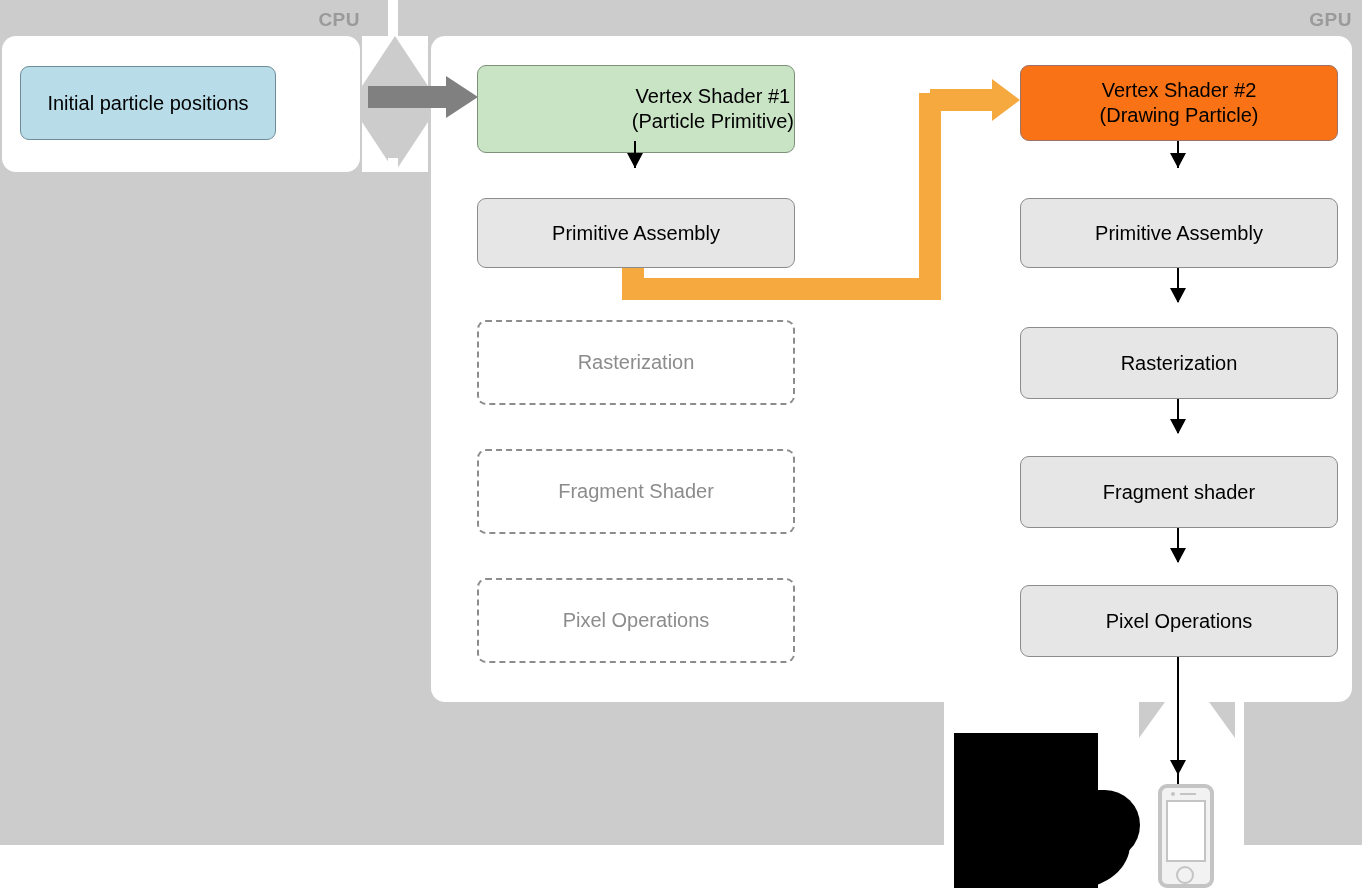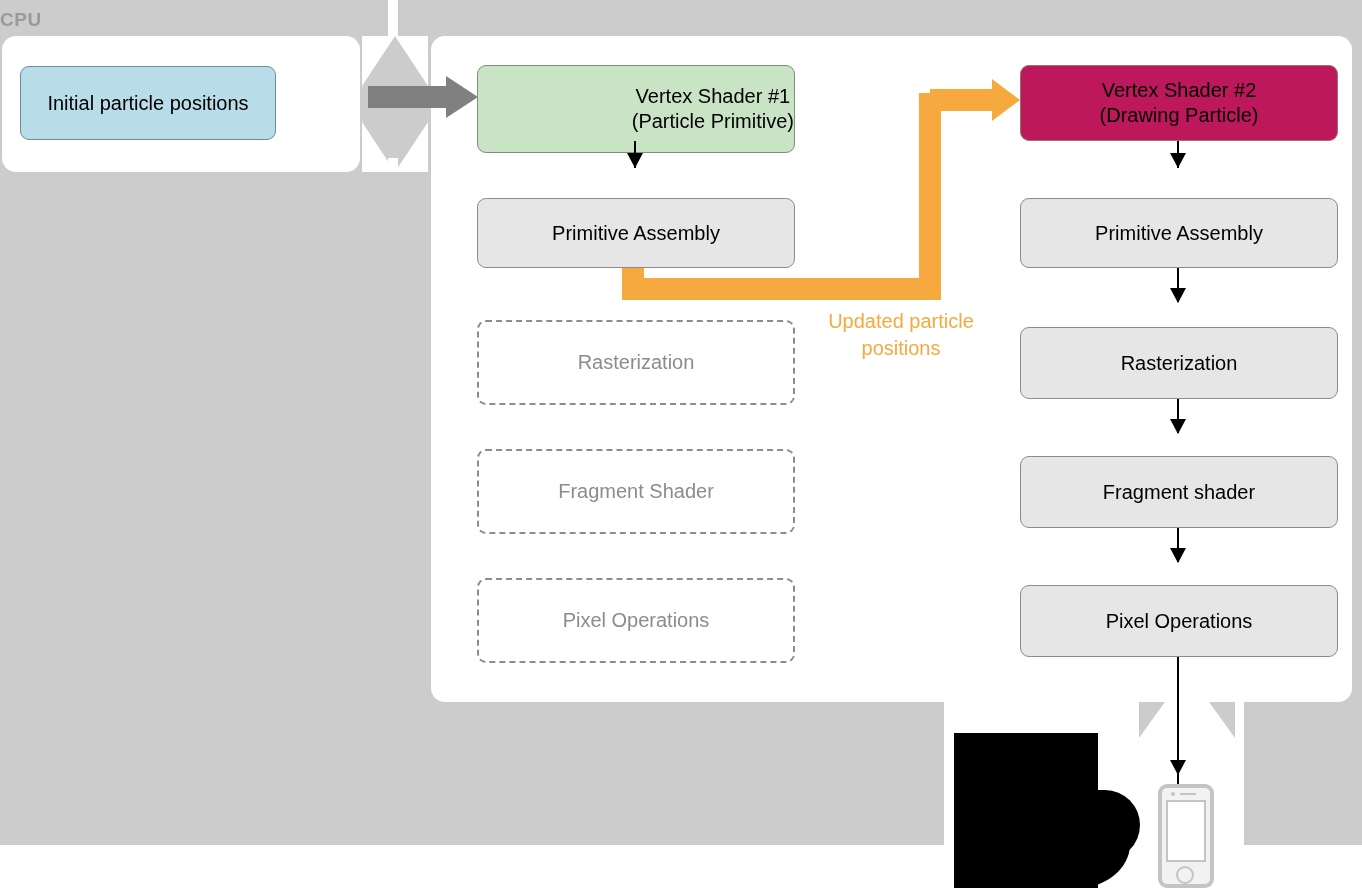--- a/index.html
+++ b/index.html
@@ -54,21 +54,21 @@
     left: 431px; top: 36px; width: 921px; height: 666px;
   }
 
   
   .band-label {
     position: absolute;
     font-size: 19px;
     font-weight: bold;
     color: #9a9a9a;
     letter-spacing: 0.5px;
-    text-align: left;
+    text-align: right;
   }
   .cpu-label { left: 0; top: 9px; width: 360px; }
   .gpu-label { left: 431px; top: 9px; width: 921px; }
 
   
   .notch {
     position: absolute;
     width: 0; height: 0;
     border-style: solid;
   }
@@ -115,21 +115,21 @@
     align-items: center;
     justify-content: center;
     text-align: center;
     font-size: 20px;
     color: #000000;
     line-height: 1.25;
     background: #e6e6e6;
   }
   .node.blue   { background: #b8dde8; border-color: #6d8d96; }
   .node.green  { background: #c9e3c5; border-color: #7d9179; }
-  .node.salmon { background: #be185d; border-color: #9b7267; }
+  .node.salmon { background: #f97316; border-color: #9b7267; }
   .node.ghost {
     background: transparent;
     border: 2px dashed #8c8c8c;
     color: #8c8c8c;
   }
 
   
   .arrow-v {
     position: absolute;
     background: #000000;
@@ -269,20 +269,21 @@
 </head>
 <body>
 
 <div id="stage">
 
   <div class="bg-gray cpu-band"></div>
   <div class="bg-gray gpu-band"></div>
   <div class="bg-white bottom-white"></div>
 
   <div class="band-label cpu-label">CPU</div>
+  <div class="band-label gpu-label">GPU</div>
 
   <div class="panel cpu-panel"></div>
   <div class="panel gpu-panel"></div>
 
   <div class="seam-white"></div>
   <div class="notch notch-a"></div>
   <div class="notch notch-b"></div>
   <div class="notch notch-c"></div>
   <div class="notch notch-d"></div>
   <div class="seam-white2"></div>
@@ -317,24 +318,20 @@
 
   <div class="node ghost" style="left:477px; top:578px; width:318px; height:85px;">
     <span>Pixel Operations</span>
   </div>
 
   <div class="orange orange-stub"></div>
   <div class="orange orange-h-low"></div>
   <div class="orange orange-up"></div>
   <div class="orange orange-h-top"></div>
   <div class="orange-head"></div>
-  <div class="orange-label">
-    <div>Updated particle</div>
-    <div>positions</div>
-  </div>
 
   <div class="node salmon" style="left:1020px; top:65px; width:318px; height:76px;">
     <div>
       <div>Vertex Shader #2</div>
       <div>(Drawing Particle)</div>
     </div>
   </div>
   <div class="arrow-v" style="left:1177px; top:141px; height:27px;"></div>
   <div class="arrow-head-down" style="left:1170px; top:153px;"></div>
 

